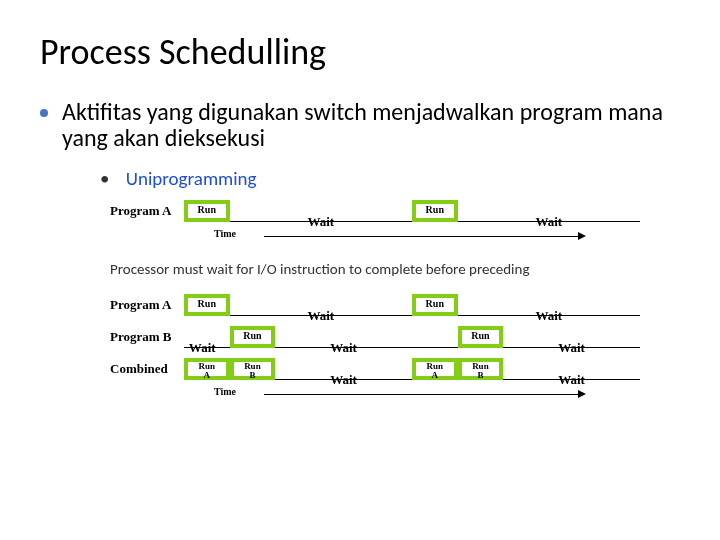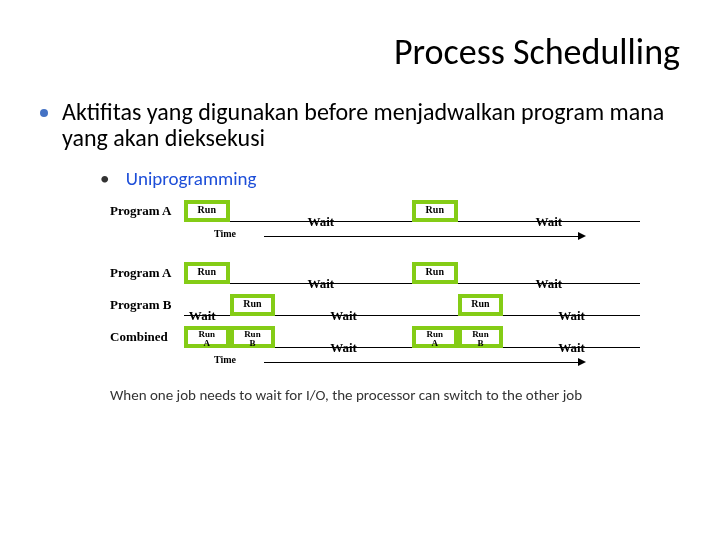--- a/index.html
+++ b/index.html
@@ -12,21 +12,21 @@
     color: #000;
   }
   .slide {
     position: relative;
     width: 720px;
     height: 540px;
     box-sizing: border-box;
     padding: 20px 40px;
   }
   .title {
-    text-align: right;
+    text-align: left;
     font-size: 36px;
     font-weight: 400;
     margin: 10px 0 25px 0;
   }
   .bullet1 {
     display: flex;
     align-items: flex-start;
     font-size: 24px;
     line-height: 1.1;
     margin-bottom: 15px;
@@ -156,21 +156,21 @@
 </style>
 </head>
 <body>
 
 <div class="slide">
 
   <div class="title">Process Schedulling</div>
 
   <div class="bullet1">
     <span class="dot"></span>
-    <span>Aktifitas yang digunakan before menjadwalkan program mana yang akan dieksekusi</span>
+    <span>Aktifitas yang digunakan switch menjadwalkan program mana yang akan dieksekusi</span>
   </div>
 
   <div class="bullet2">
     <span>Uniprogramming</span>
   </div>
 
   <div class="diagram">
     <div class="timeline">
       <div class="tl-label">Program A</div>
       <div class="track">
@@ -181,20 +181,21 @@
         <span class="wait" style="left:80%">Wait</span>
       </div>
     </div>
     <div class="time-axis">
       <span class="time-label">Time</span>
       <div class="arrow-line"></div>
       <div class="arrow-head"></div>
     </div>
   </div>
 
+  <div class="note">Processor must wait for I/O instruction to complete before preceding</div>
 
 
   <div class="diagram">
 
     <div class="timeline">
       <div class="tl-label">Program A</div>
       <div class="track">
         <div class="baseline"></div>
         <div class="box" style="left:0%;width:10%">Run</div>
         <span class="wait" style="left:30%">Wait</span>
@@ -228,15 +229,14 @@
       </div>
     </div>
 
     <div class="time-axis">
       <span class="time-label">Time</span>
       <div class="arrow-line"></div>
       <div class="arrow-head"></div>
     </div>
   </div>
 
-  <div class="note">When one job needs to wait for I/O, the processor can switch to the other job</div>
 
 </div>
 
 </body></html>

